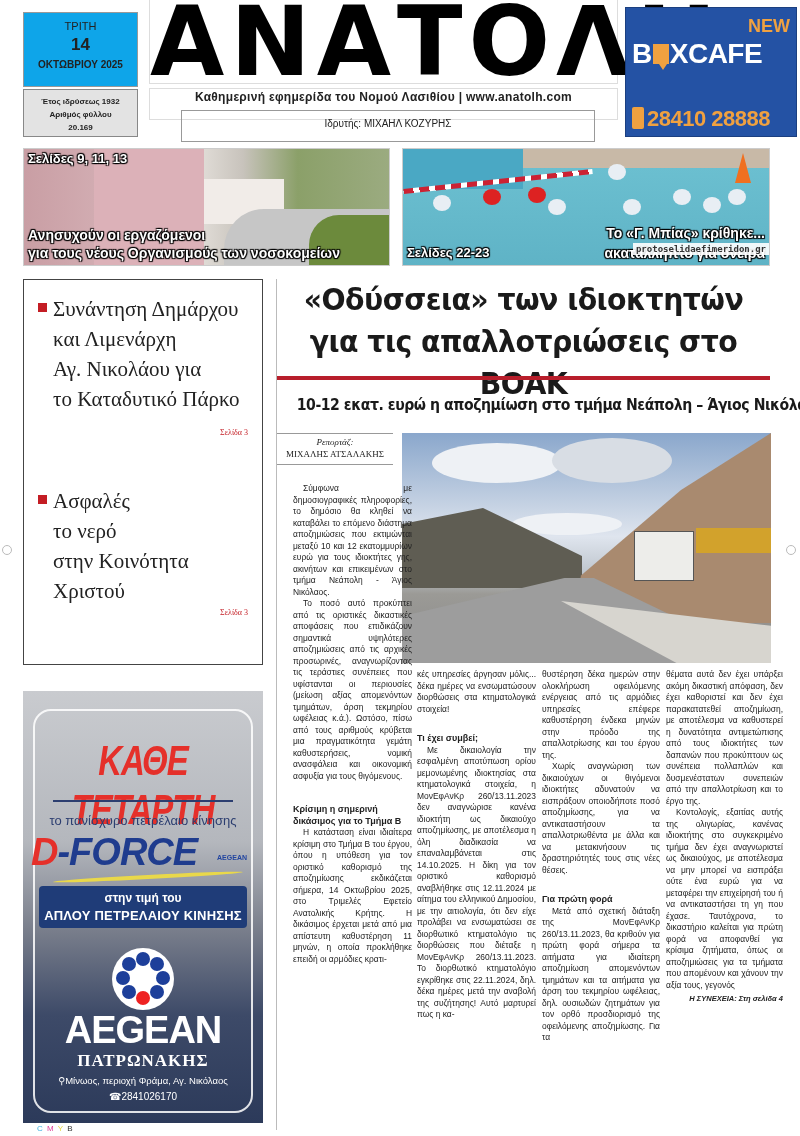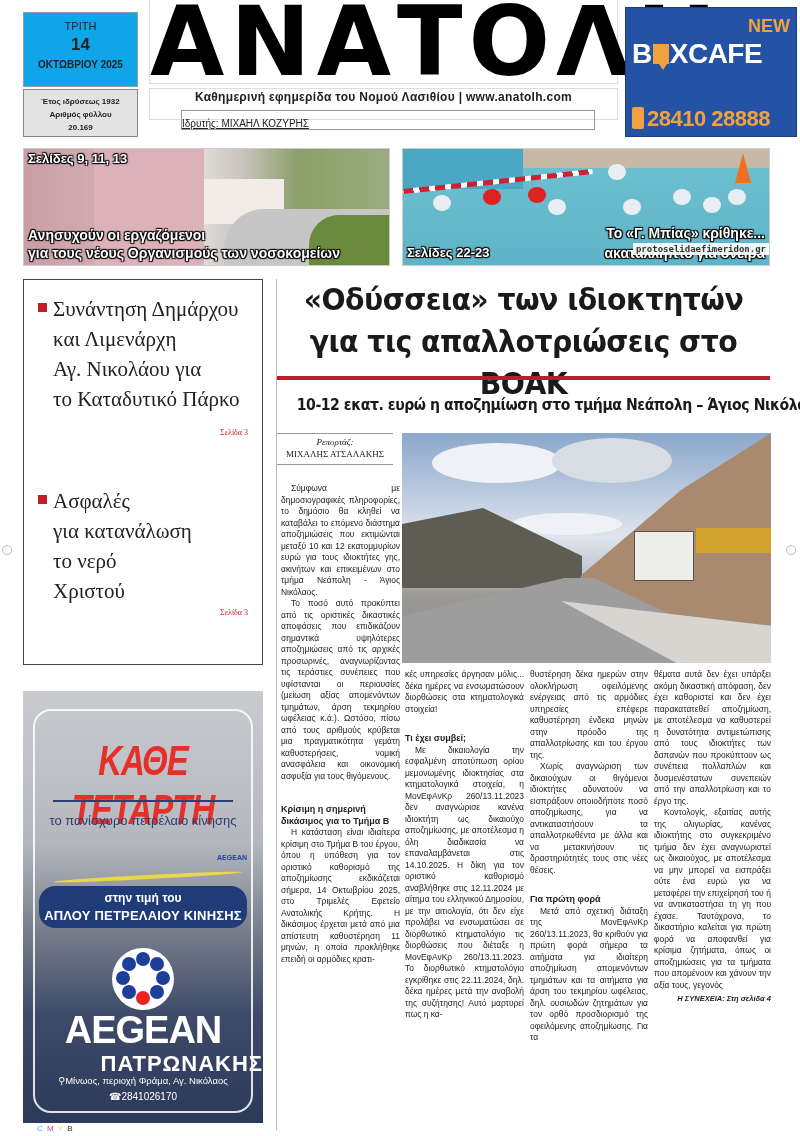--- a/index.html
+++ b/index.html
@@ -11,21 +11,21 @@
   
   .datebox { left: 23px; top: 6px; width: 115px; height: 75px; border: 1px solid #999; text-align: center; background: #0ea5e9; margin-top: 6px; }
   .datebox .d1 { font-size: 11px; margin-top: 7px; }
   .datebox .d2 { font-size: 17px; font-weight: bold; margin-top: 3px; }
   .datebox .d3 { font-size: 10px; font-weight: bold; margin-top: 4px; }
   .infobox { left: 23px; top: 89px; width: 115px; height: 48px; border: 1px solid #888; background: #e3e3e3; text-align: center; font-size: 8px; font-weight: bold; line-height: 13px; padding-top: 5px; }
 
   .mast { left: 149px; top: 0; width: 469px; height: 84px; border: 1px solid #ddd; border-top: none; }
   .mast-title { position: absolute; left: 0; right: 0; top: -14px; text-align: center; font-family: "DejaVu Sans", sans-serif; font-weight: bold; font-size: 96px; letter-spacing: 6px; color: #000; transform: scaleY(1.0); }
   .tagline { left: 149px; top: 88px; width: 469px; height: 32px; border: 1px solid #ddd; font-size: 12px; font-weight: bold; text-align: center; line-height: 17px; letter-spacing: 0.3px; }
-  .founder { left: 181px; top: 110px; width: 414px; height: 20px; border: 1px solid #999; font-size: 10px; text-align: left; line-height: 26px; text-decoration: underline; }
+  .founder { left: 181px; top: 110px; width: 414px; height: 32px; border: 1px solid #999; font-size: 10px; text-align: center; line-height: 26px; }
 
   .ad-box { left: 625px; top: 7px; width: 172px; height: 130px; background: #2452a4; border: 1px solid #1b3f80; overflow: hidden; }
   .ad-box .new { position: absolute; right: 6px; top: 8px; font-weight: bold; font-size: 18px; color: #f0a140; }
   .ad-box .brand { position: absolute; left: 6px; top: 30px; font-weight: bold; font-size: 28px; color: #fff; letter-spacing: -0.5px; }
   .ad-box .sq { display: inline-block; width: 16px; height: 20px; background: #f0a140; vertical-align: -1px; margin: 0 1px; position: relative; }
   .ad-box .sq::after { content: ""; position: absolute; left: 6px; bottom: -6px; border-left: 4px solid transparent; border-right: 4px solid transparent; border-top: 6px solid #f0a140; }
   .ad-box .phone { position: absolute; left: 6px; bottom: 4px; font-weight: bold; font-size: 22px; color: #f0a140; letter-spacing: -0.5px; }
   .ad-box .ph-ic { display: inline-block; width: 12px; height: 22px; background: #f0a140; border-radius: 2px; vertical-align: -3px; margin-right: 3px; }
 
   
@@ -55,27 +55,27 @@
   .fuel-ad { left: 23px; top: 691px; width: 240px; height: 432px; background: linear-gradient(180deg, #c9cbcf 0%, #b4b7bd 35%, #7a7f8c 55%, #3d4a68 75%, #2c3a5a 100%); overflow: hidden; }
   .fuel-frame { position: absolute; left: 10px; top: 18px; right: 10px; bottom: 10px; border: 2px solid rgba(255,255,255,0.85); border-radius: 18px; }
   .fa-t1 { position: absolute; left: 0; right: 0; top: 40px; text-align: center; font-style: italic; font-weight: bold; font-size: 15px; color: #2245a0; letter-spacing: -0.5px; }
   .fa-t2 { position: absolute; left: 0; right: 0; top: 56px; text-align: center; font-style: italic; font-weight: bold; font-size: 33px; color: #e5302a; letter-spacing: -1px; transform: scaleY(1.3); }
   .fa-rule { position: absolute; left: 30px; right: 30px; top: 109px; height: 2px; background: #2c3e70; }
   .fa-t3 { position: absolute; left: 0; right: 0; top: 122px; text-align: center; font-size: 13px; color: #2c3e70; }
   .fa-t4 { position: absolute; left: 8px; top: 140px; font-style: italic; font-weight: bold; font-size: 38px; color: #1f3c8e; letter-spacing: -1px; }
   .fa-t4 .d { color: #e5302a; }
   .fa-small { position: absolute; right: 16px; top: 163px; font-size: 7px; font-weight: bold; color: #2245a0; }
   .fa-swoosh { position: absolute; left: 30px; right: 20px; top: 184px; height: 4px; background: #e9d84a; border-radius: 50%; transform: rotate(-3deg); }
-  .fa-pill { position: absolute; left: 16px; right: 16px; top: 195px; height: 42px; background: #1f3c78; border-radius: 16px; text-align: center; color: #fff; font-weight: bold; }
+  .fa-pill { position: absolute; left: 16px; right: 16px; top: 195px; height: 42px; background: #1f3c78; border-radius: 4px; text-align: center; color: #fff; font-weight: bold; }
   .fa-pill .p1 { font-size: 12px; margin-top: 5px; }
   .fa-pill .p2 { font-size: 13px; margin-top: 3px; letter-spacing: 0.2px; }
   .fa-logo { position: absolute; left: 89px; top: 257px; width: 62px; height: 62px; border-radius: 50%; background: #fff; }
   .fa-logo span { position: absolute; width: 14px; height: 14px; border-radius: 50%; background: #1d3f9a; }
   .fa-t5 { position: absolute; left: 0; right: 0; top: 318px; text-align: center; font-weight: bold; font-size: 38px; color: #fff; letter-spacing: -1px; }
-  .fa-t6 { position: absolute; left: 0; right: 0; top: 360px; text-align: right; font-weight: bold; font-size: 22px; color: #fff; letter-spacing: 1px; }
+  .fa-t6 { position: absolute; left: 0; right: 0; top: 360px; text-align: center; font-weight: bold; font-size: 17px; color: #fff; letter-spacing: 1px; font-family: Liberation Serif, serif; }
   .fa-t7 { position: absolute; left: 0; right: 0; top: 384px; text-align: center; font-size: 9.5px; color: #fff; }
   .fa-t8 { position: absolute; left: 0; right: 0; top: 400px; text-align: center; font-size: 10px; color: #fff; }
   .cmyb { left: 37px; top: 1124px; font-size: 8px; letter-spacing: 1px; }
 
   
   .main { left: 276px; top: 279px; width: 494px; height: 851px; border-left: 1px solid #bbb; }
   .headline { position: absolute; left: 0; right: 0; top: 0; text-align: center; font-family: "DejaVu Sans", sans-serif; font-weight: bold; font-size: 30.5px; line-height: 42px; color: #1a1a1a; letter-spacing: -0.6px; transform: scaleX(0.93); transform-origin: center top; }
   .red-rule { position: absolute; left: 0; right: 0; top: 97px; height: 4px; background: #b81e2b; }
   .subhead { position: absolute; left: 0; right: 0; top: 117px; text-align: center; font-family: "DejaVu Sans", sans-serif; font-weight: bold; font-size: 15.3px; color: #1a1a1a; letter-spacing: -0.5px; transform: scaleX(0.92); transform-origin: center top; white-space: nowrap; }
   .byline { position: absolute; left: 0; top: 154px; width: 116px; border-top: 1px solid #999; border-bottom: 1px solid #999; text-align: center; font-family: "Liberation Serif", serif; font-size: 9px; font-weight: normal; line-height: 12px; padding: 2px 0 4px 0; }
@@ -83,21 +83,21 @@
 
   .photo { position: absolute; left: 125px; top: 154px; width: 369px; height: 230px; overflow: hidden; background: linear-gradient(180deg, #8aa7cc 0%, #b9c9de 25%, #dfe5ee 45%, #c0c7cf 60%, #9b9a96 70%, #888 100%); }
   .photo .sky-cloud { position: absolute; border-radius: 50%; background: #eef1f5; }
   .photo .hill-l { position: absolute; left: 0; top: 75px; width: 180px; height: 80px; background: #5f5d53; clip-path: polygon(0 20%, 45% 0, 100% 60%, 100% 100%, 0 100%); }
   .photo .hill-r { position: absolute; right: 0; top: 0; width: 200px; height: 190px; background: #a98a6f; clip-path: polygon(100% 0, 100% 100%, 0 100%, 5% 75%, 55% 30%); }
   .photo .road { position: absolute; left: 0; right: 0; bottom: 0; height: 85px; background: #9d9d9d; clip-path: polygon(0 45%, 44% 0, 52% 0, 100% 100%, 0 100%); }
   .photo .barrier { position: absolute; right: 0; bottom: 0; width: 210px; height: 62px; background: #d7d5cf; clip-path: polygon(0 0, 100% 40%, 100% 100%, 55% 100%); }
   .photo .truck { position: absolute; left: 232px; top: 98px; width: 60px; height: 50px; background: #ededea; border: 1px solid #555; }
   .photo .digger { position: absolute; right: 0; top: 95px; width: 75px; height: 25px; background: #d2a22c; }
 
-  .cols { position: absolute; left: 0; top: 174px; width: 494px; height: 677px; }
+  .cols { position: absolute; left: 12px; top: 174px; width: 494px; height: 677px; }
   .col { position: absolute; font-size: 8.45px; line-height: 11.5px; text-align: justify; color: #222; }
   .col p { text-indent: 10px; margin: 0; hyphens: manual; }
   .col p.noind { text-indent: 0; }
   .col .subttl { font-weight: bold; font-size: 9px; text-indent: 0; margin-top: 12px; text-align: left; }
   .c1 { left: 4px; top: 30px; width: 119px; }
   .c2 { left: 128px; top: 216px; width: 119px; }
   .c3 { left: 253px; top: 216px; width: 118px; }
   .c4 { left: 377px; top: 216px; width: 117px; }
   .cont { text-align: right; font-style: italic; font-weight: bold; font-size: 7.5px; margin-top: 2px; }
 
@@ -161,32 +161,33 @@
 <div class="abs newsbox">
   <div class="news-item">
     <span class="line"><span class="bullet"></span><span>Συνάντηση Δημάρχου</span></span>
     <span class="line ind">και Λιμενάρχη</span>
     <span class="line ind">Αγ. Νικολάου για</span>
     <span class="line ind">το Καταδυτικό Πάρκο</span>
     <div class="news-page">Σελίδα 3</div>
   </div>
   <div class="news-item" style="margin-top:38px;">
     <span class="line"><span class="bullet"></span><span>Ασφαλές</span></span>
-    <span class="line ind">για κατανάλωση</span>
     <span class="line ind">το νερό</span>
+    <span class="line ind">στην Κοινότητα</span>
     <span class="line ind">Χριστού</span>
     <div class="news-page" style="margin-top:-8px;">Σελίδα 3</div>
   </div>
 </div>
 
 <div class="abs fuel-ad">
   <div class="fuel-frame"></div>
   <div class="fa-t2">ΚΑΘΕ ΤΕΤΑΡΤΗ</div>
   <div class="fa-rule"></div>
   <div class="fa-t3">το πανίσχυρο πετρέλαιο κίνησης</div>
+  <div class="fa-t4"><span class="d">D</span><span>-FORCE</span></div>
   <div class="fa-small">AEGEAN</div>
   <div class="fa-swoosh"></div>
   <div class="fa-pill">
     <div class="p1">στην τιμή του</div>
     <div class="p2">ΑΠΛΟΥ ΠΕΤΡΕΛΑΙΟΥ ΚΙΝΗΣΗΣ</div>
   </div>
   <div class="fa-logo">
     <span style="left:24px;top:4px;"></span>
     <span style="left:38px;top:9px;"></span>
     <span style="left:44px;top:23px;"></span>

